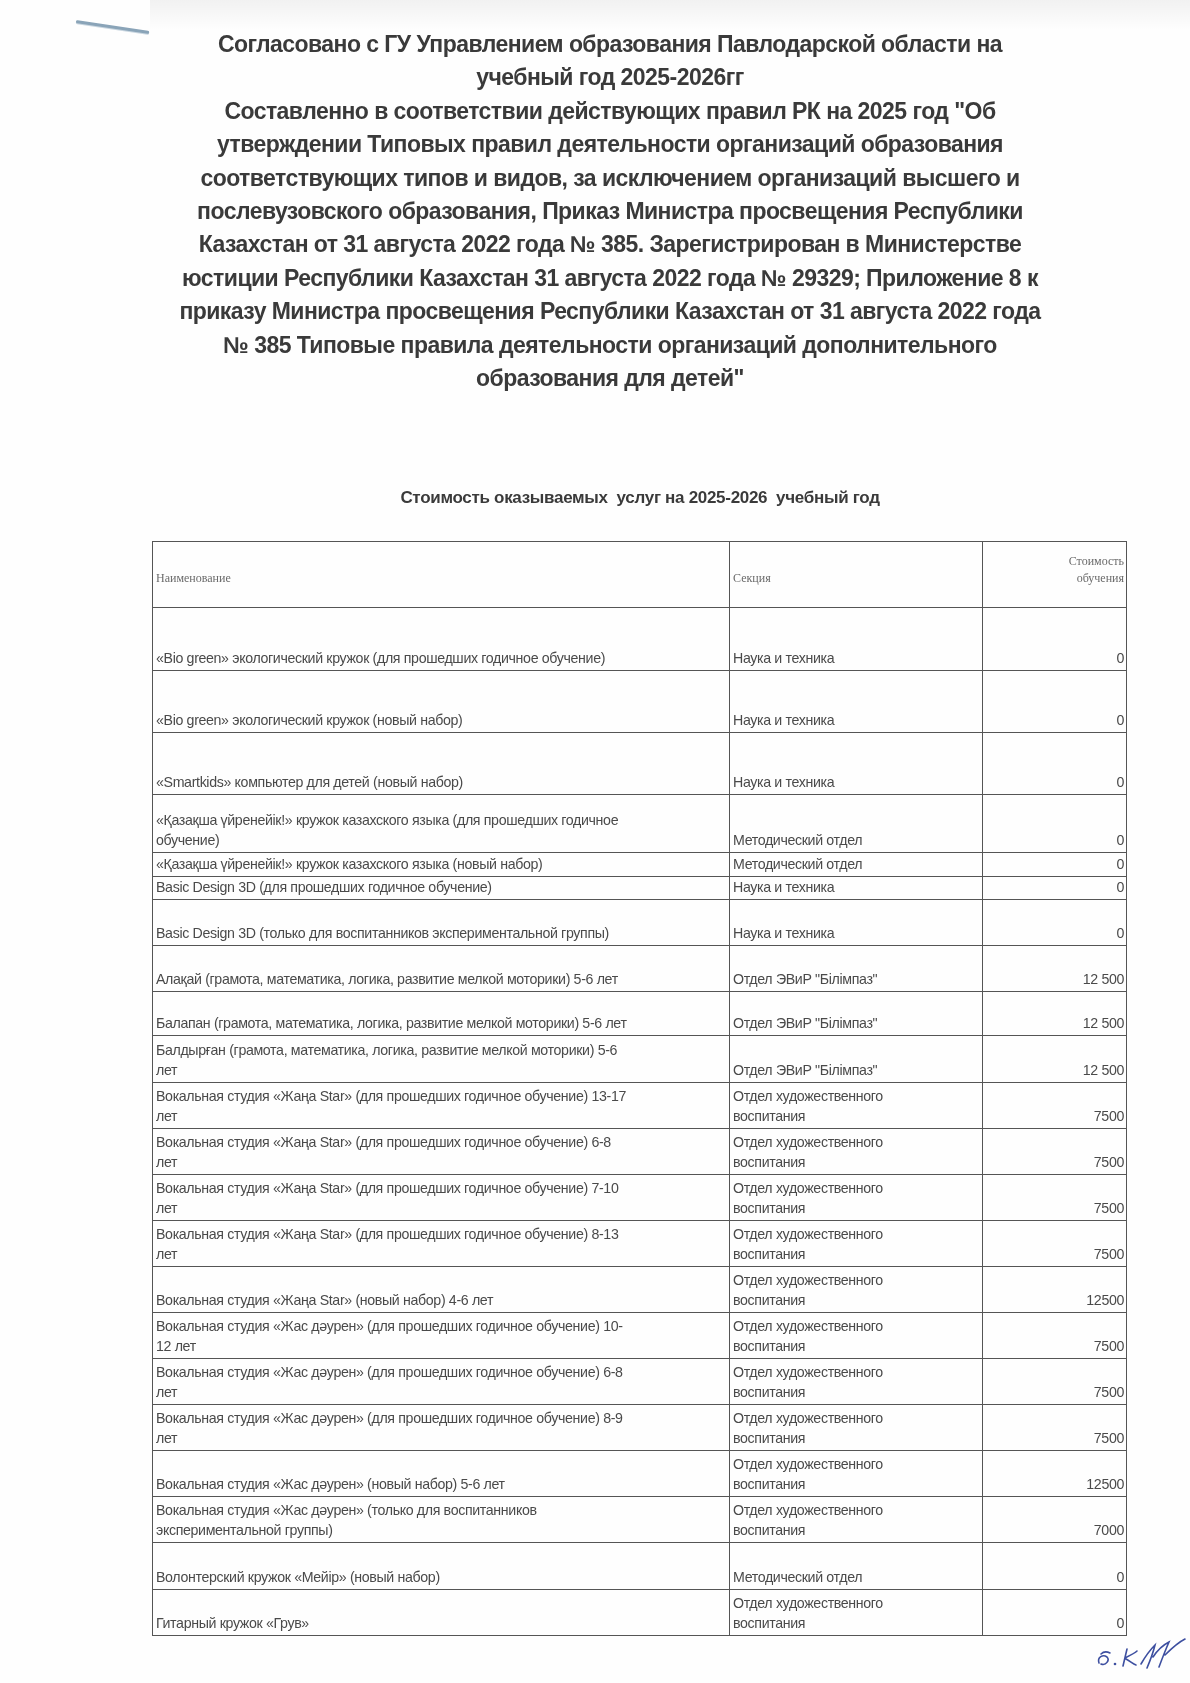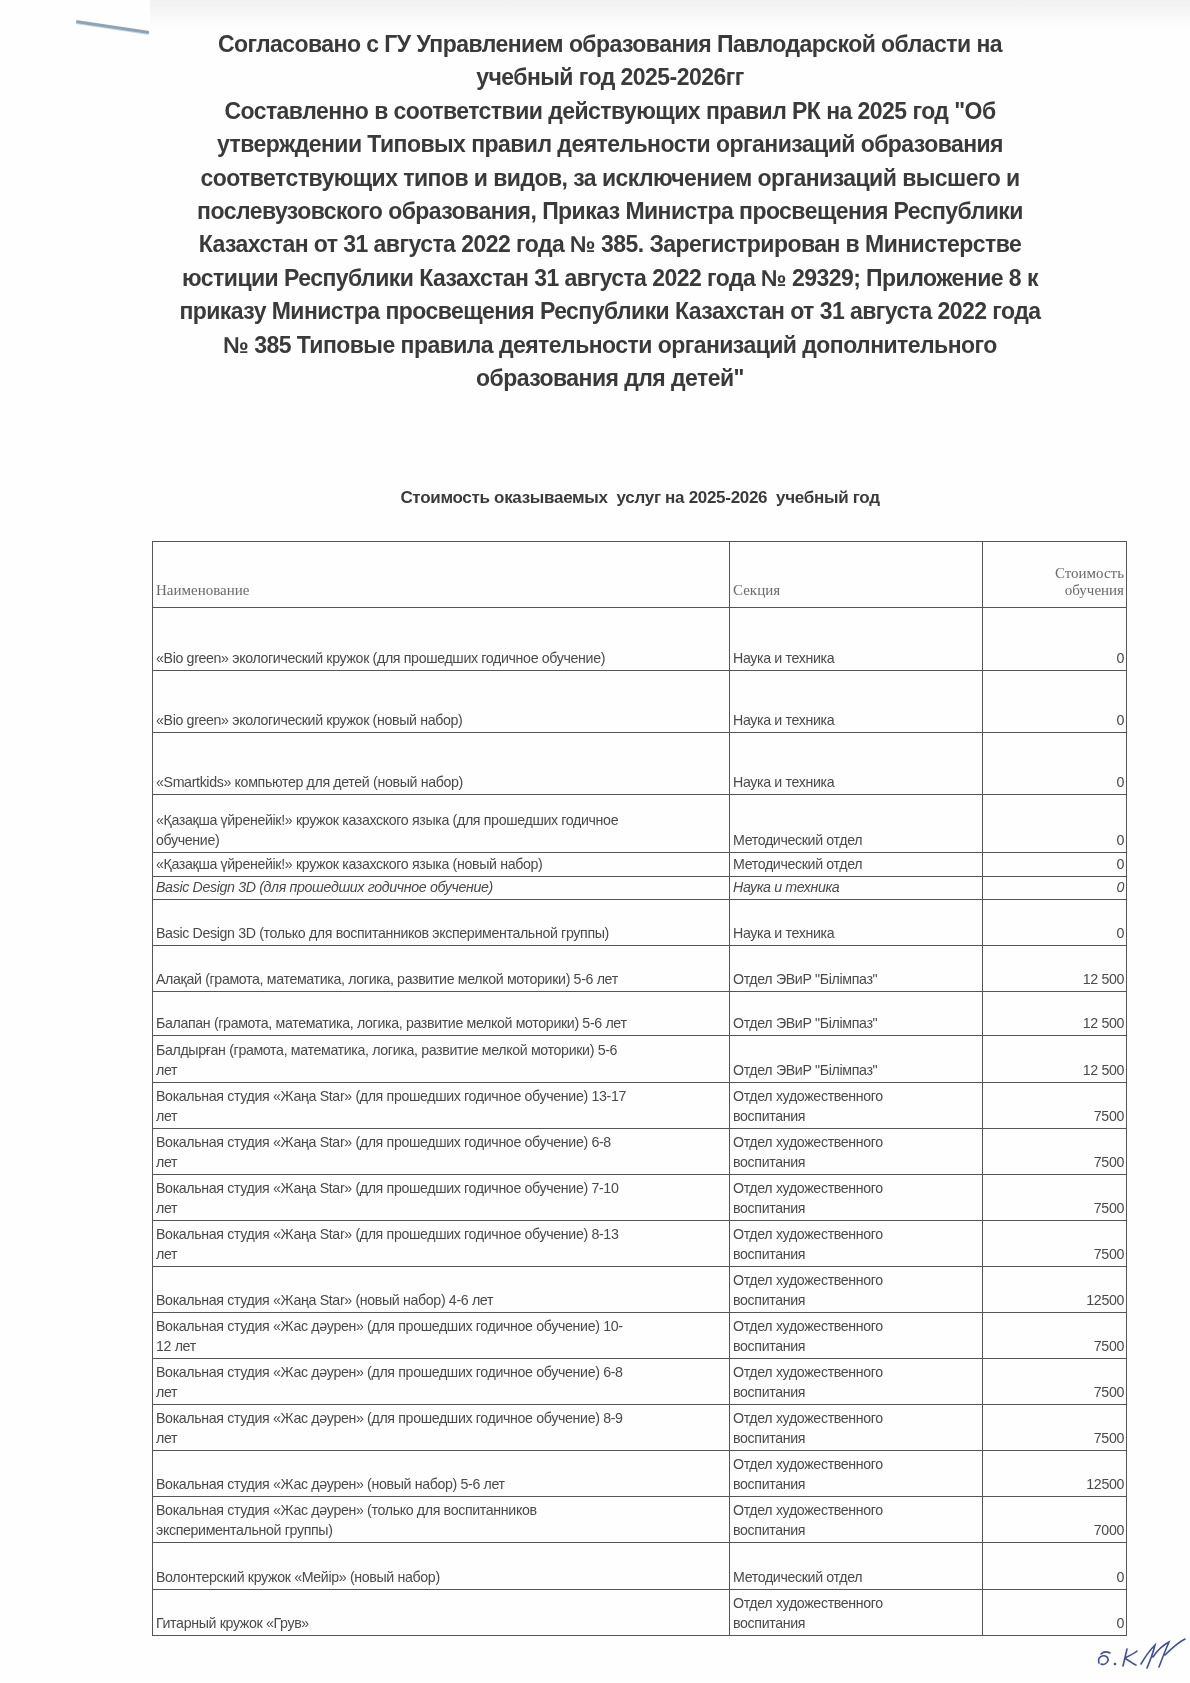--- a/index.html
+++ b/index.html
@@ -17,21 +17,21 @@
   .subheading { position: absolute; left: 150px; top: 488px; width: 980px; text-align: center;
     font-family: "Liberation Sans", sans-serif; font-weight: bold; color: #3a3a3a;
     font-size: 17px; letter-spacing: -0.3px; white-space: pre; }
   .tbl { position: absolute; left: 152px; top: 541px; width: 972px; border-collapse: collapse; table-layout: fixed; }
   .tbl td { border: 1.4px solid #555; padding: 0 3px 2px 3px; vertical-align: bottom;
     font-family: "Liberation Sans", sans-serif; font-size: 14.2px; line-height: 20px; color: #4a4a4a;
     letter-spacing: -0.35px; overflow: hidden; }
   .tbl td.c1 { width: 570px; }
   .tbl td.c2 { width: 246px; }
   .tbl td.c3 { width: 138px; text-align: right; padding-right: 2px; }
-  .tbl tr.hdr td { font-family: "Liberation Serif", serif; font-size: 15px; color: #6a6a6a; letter-spacing: 0; line-height: 17px; padding-bottom: 8px; }
+  .tbl tr.hdr td { font-family: "Liberation Serif", serif; font-size: 12px; color: #6a6a6a; letter-spacing: 0; line-height: 17px; padding-bottom: 20px; }
   .signature { position: absolute; left: 1093px; top: 1637px; width: 95px; height: 34px; }
 </style>
 </head>
 <body>
 
 <div class="page">
   <div class="scan-shade"></div>
   <div class="pen-stroke"></div>
 
   <div class="heading">
@@ -99,21 +99,21 @@
         </tr>
         <tr style="height: 24px;">
           <td class="c1">
             <div>«Қазақша үйренейік!» кружок казахского языка (новый набор)</div>
           </td>
           <td class="c2">
             <div>Методический отдел</div>
           </td>
           <td class="c3">0</td>
         </tr>
-        <tr style="height: 23px; font-style: italic;">
+        <tr style="height: 23px;">
           <td class="c1">
             <div>Basic Design 3D (для прошедших годичное обучение)</div>
           </td>
           <td class="c2">
             <div>Наука и техника</div>
           </td>
           <td class="c3">0</td>
         </tr>
         <tr style="height: 46px; padding-left: 12px;">
           <td class="c1">

